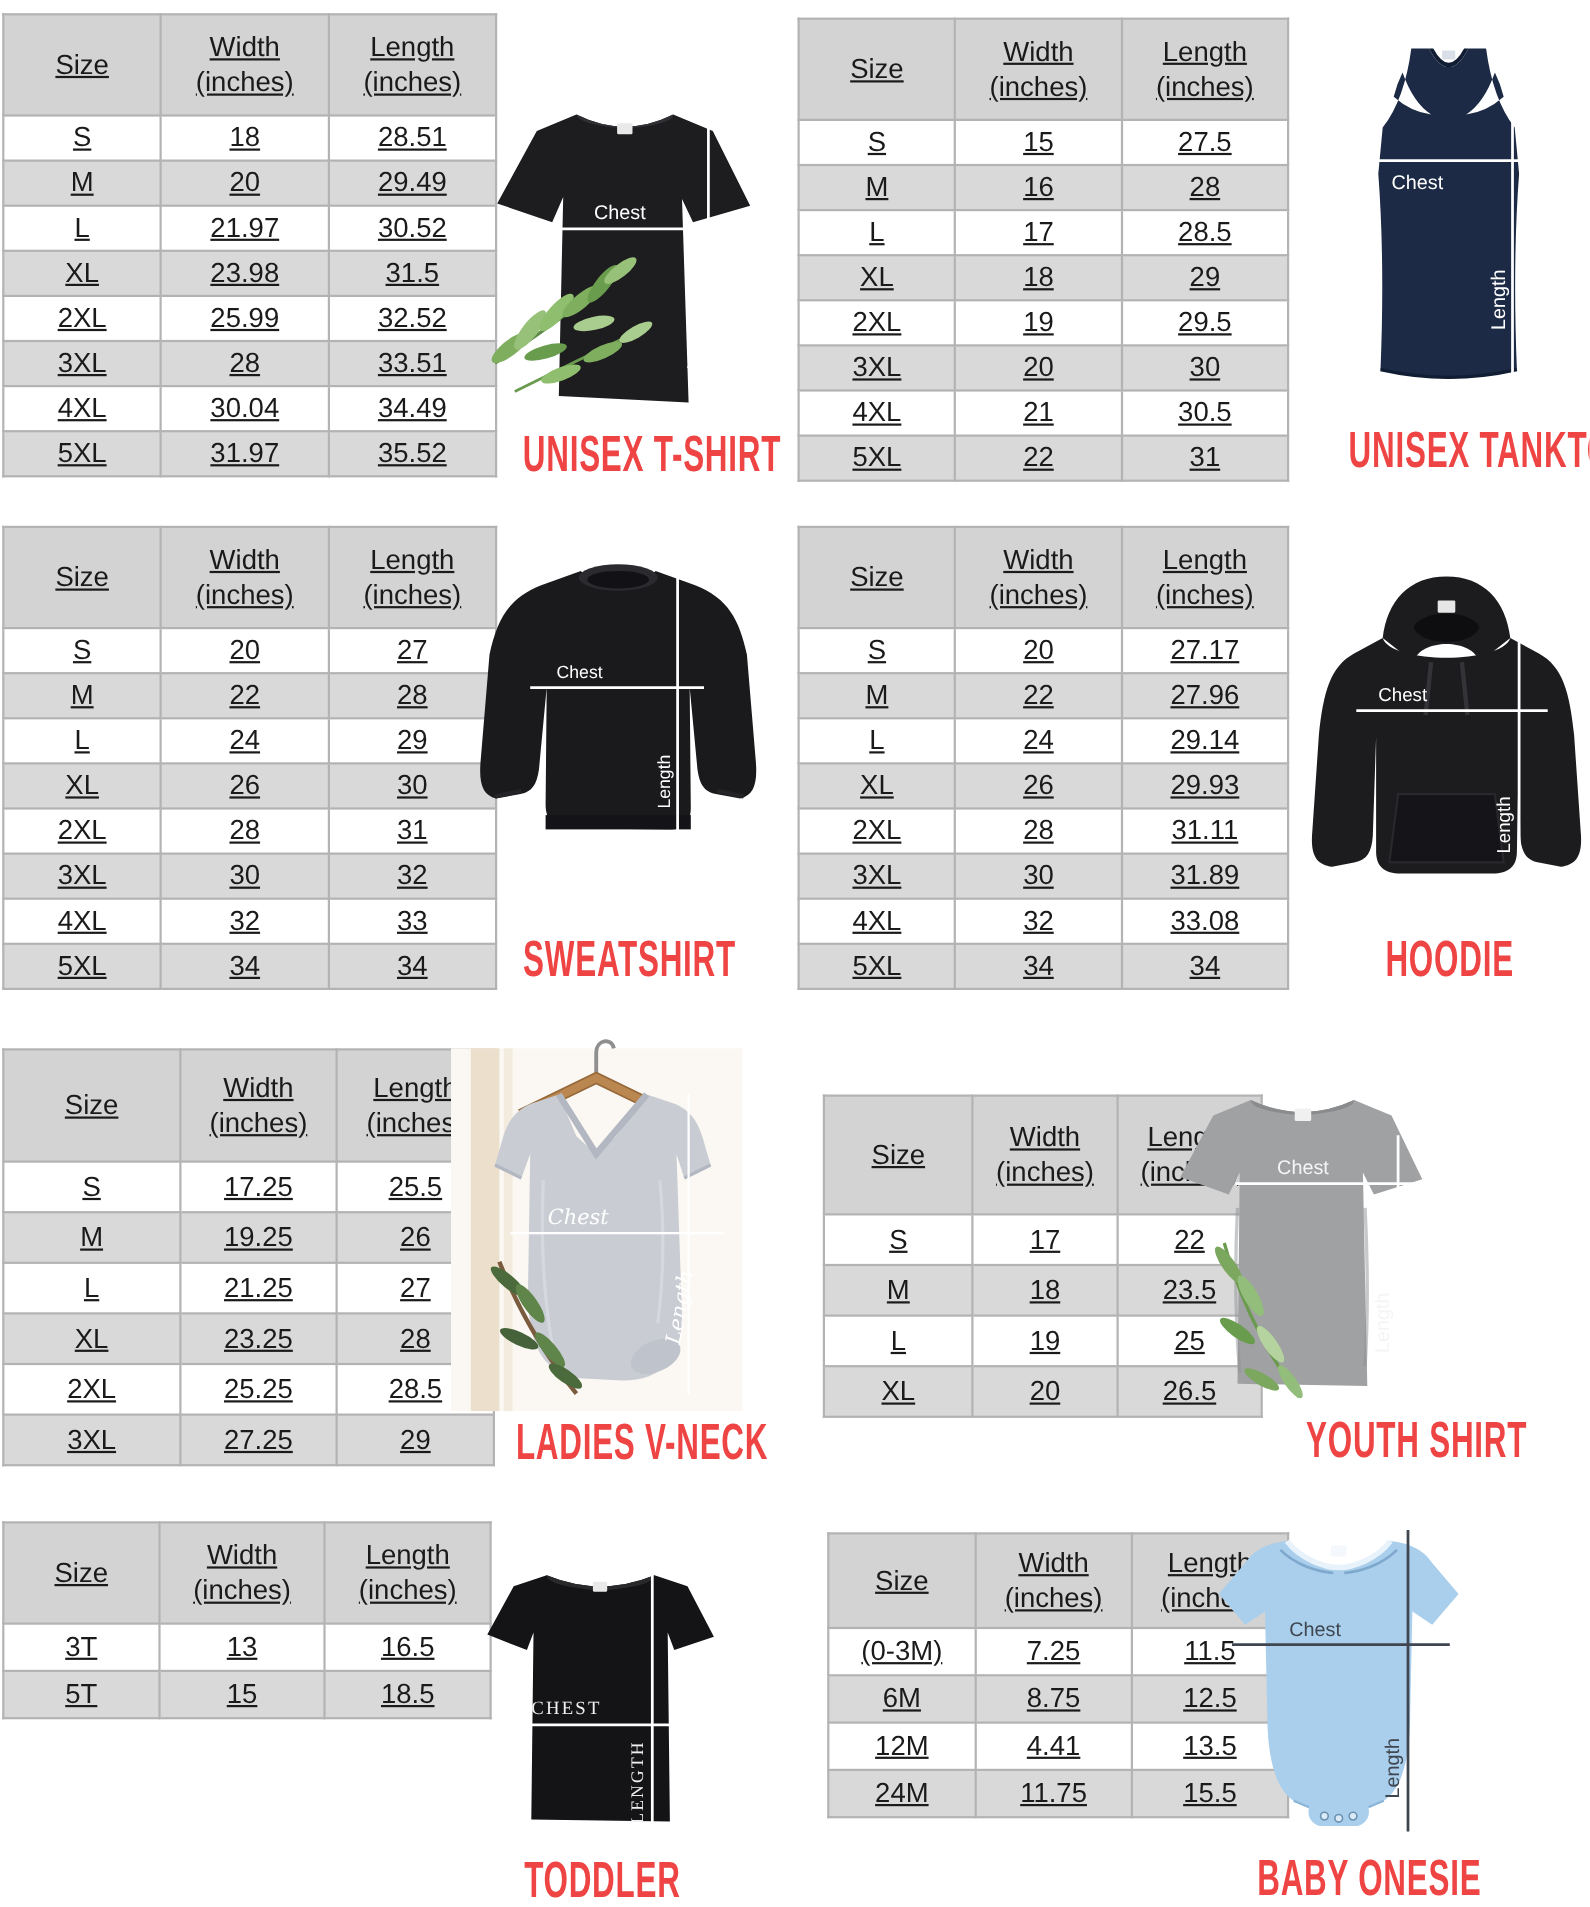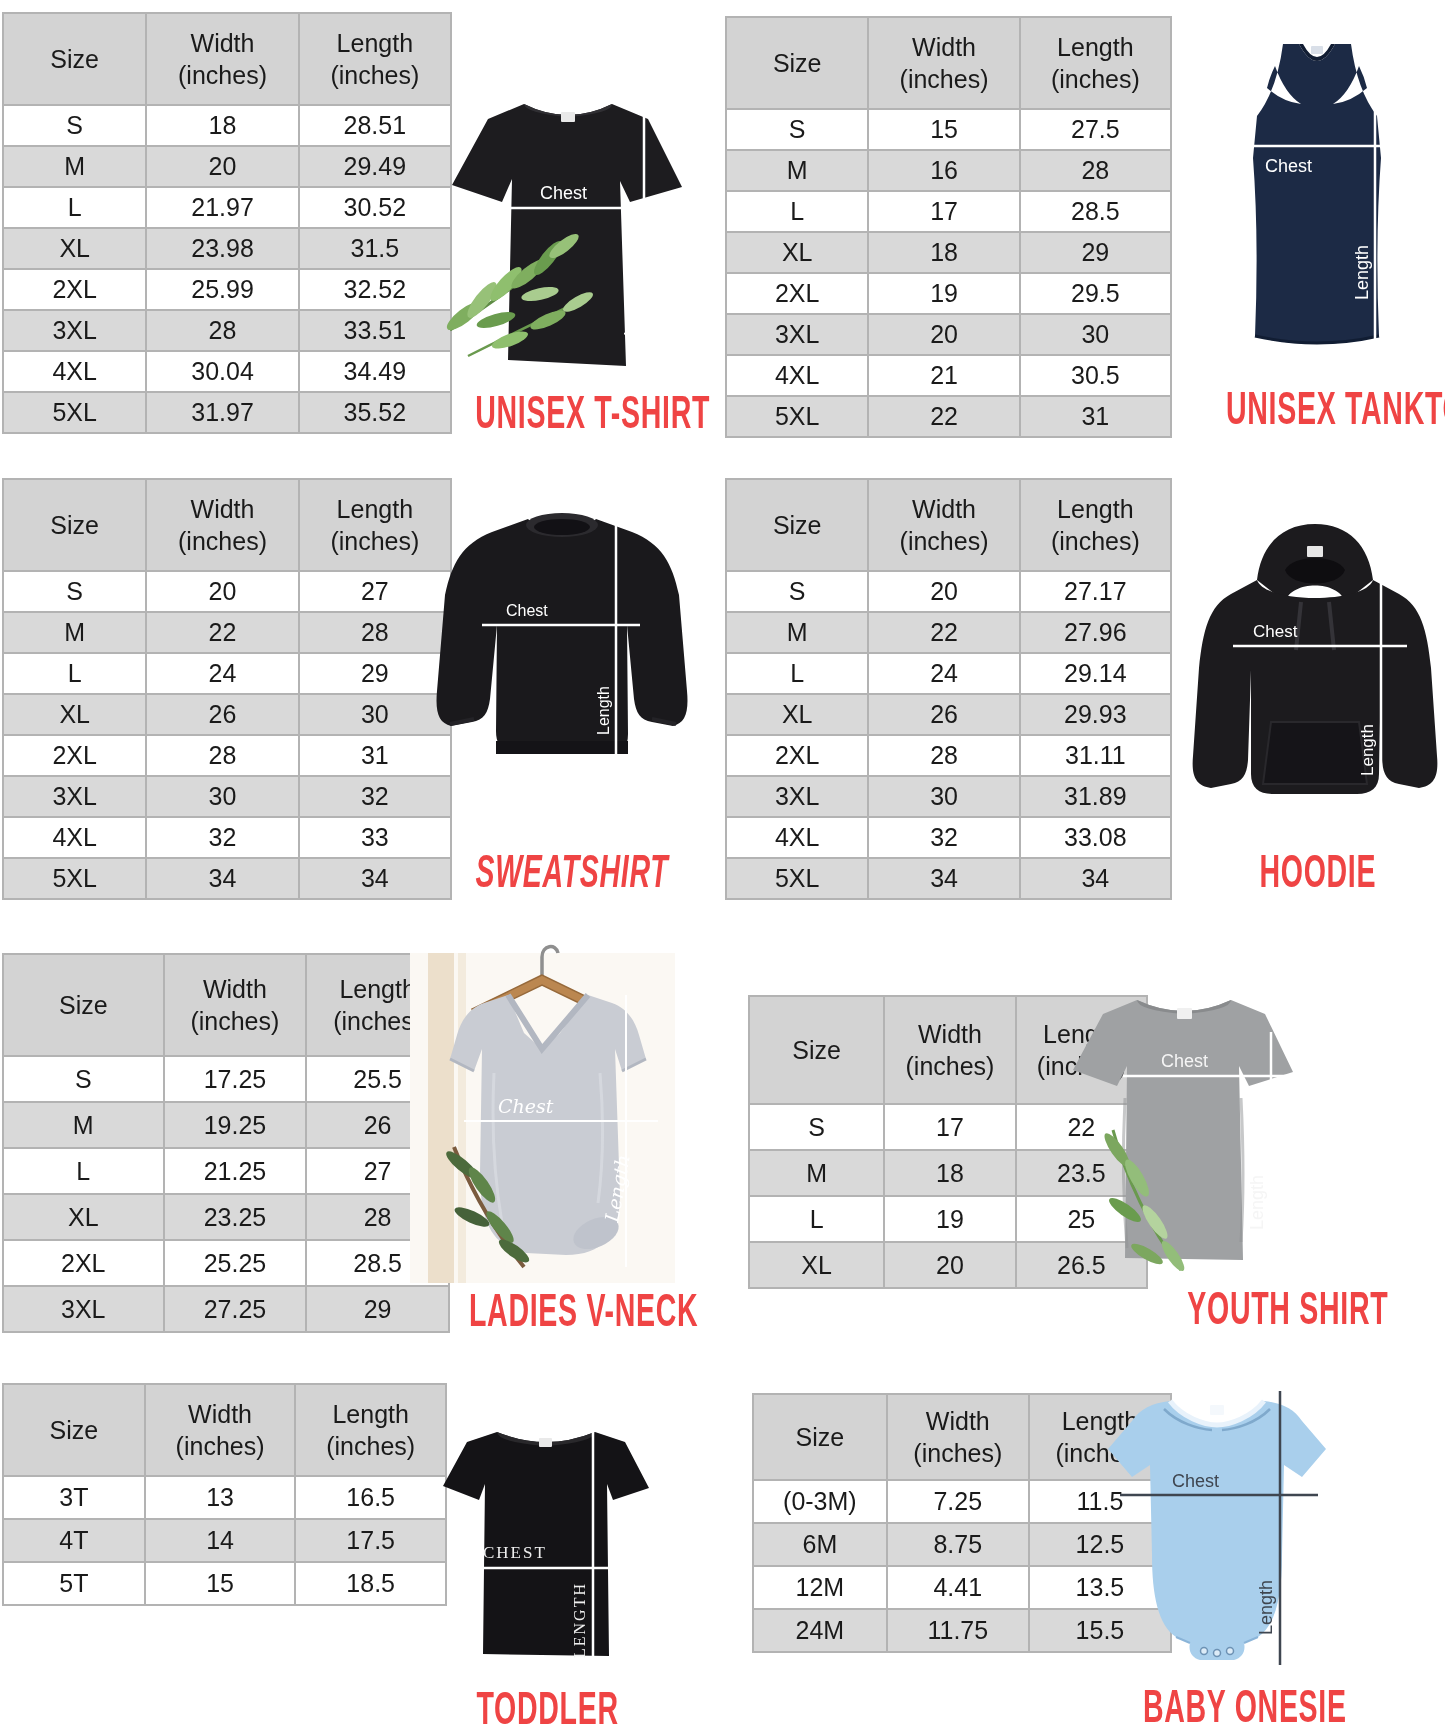--- a/index.html
+++ b/index.html
@@ -1,20 +1,20 @@
 <!DOCTYPE html>
 <html><head>
 <meta charset="utf-8">
 <style>
   html,body{margin:0;padding:0;}
   body{
     width:1445px;height:1734px;position:relative;background:#ffffff;
     font-family:"Liberation Sans", sans-serif;color:#1a1a1a;overflow:hidden;
   }
-  .block{position:absolute;}
+  .block{position:absolute;text-decoration:underline;}
   table.size-table{border-collapse:collapse;table-layout:fixed;width:100%;background:#fff;}
   .size-table th,.size-table td{
     border:2px solid #b3b3b3;text-align:center;vertical-align:middle;
     font-weight:400;padding:0;
   }
   .size-table th{background:#d3d3d3;font-size:25px;line-height:1.3;white-space:pre-line;}
   .size-table td{font-size:25px;background:#ffffff;}
   .size-table tbody tr:nth-child(even) td{background:#d9d9d9;}
   
   .t8 th{height:90px}   .t8 td{height:39px}
@@ -43,21 +43,21 @@
   #img-toddler   {left:425px; top:1406px; width:240px;height:272px;}
   #img-onesie    {left:1090px;top:1383px; width:255px;height:295px;}
   
   .product-label{position:absolute;text-align:center;color:#ef4444;}
   .product-label span{
     display:inline-block;font-weight:700;font-size:42px;line-height:1;
     letter-spacing:1px;white-space:nowrap;transform:scale(.68,1.1);transform-origin:center;
   }
   #lbl-tshirt    {left:420px; top:392px;  width:280px;}
   #lbl-tanktop   {left:1165px;top:388px;  width:280px;}
-  #lbl-sweatshirt{left:430px; top:851px;  width:260px;font-style:italic;}
+  #lbl-sweatshirt{left:430px; top:851px;  width:260px;}
   #lbl-hoodie    {left:1190px;top:851px;  width:255px;}
   #lbl-vneck     {left:415px; top:1290px; width:270px;}
   #lbl-youth     {left:1140px;top:1288px; width:290px;text-align:right;}
   #lbl-toddler   {left:430px; top:1688px; width:235px;}
   #lbl-onesie    {left:1095px;top:1686px; width:260px;}
   
   .ov-sans{font-family:"Liberation Sans",sans-serif;}
   .ov-script{font-family:"DejaVu Serif",serif;font-style:italic;}
   .ov-serif{font-family:"Liberation Serif",serif;letter-spacing:2px;}
 </style>
@@ -395,25 +395,20 @@
 (inches)</th>
         <th>Length
 (inches)</th>
       </tr>
     </thead>
     <tbody>
       <tr>
         <td>3T</td>
         <td>13</td>
         <td>16.5</td>
-      </tr>
-      <tr>
-        <td>4T</td>
-        <td>14</td>
-        <td>17.5</td>
       </tr>
       <tr>
         <td>5T</td>
         <td>15</td>
         <td>18.5</td>
       </tr>
     </tbody>
   </table>
 <table class="size-table t5 block" id="tbl-onesie">
   <colgroup>

